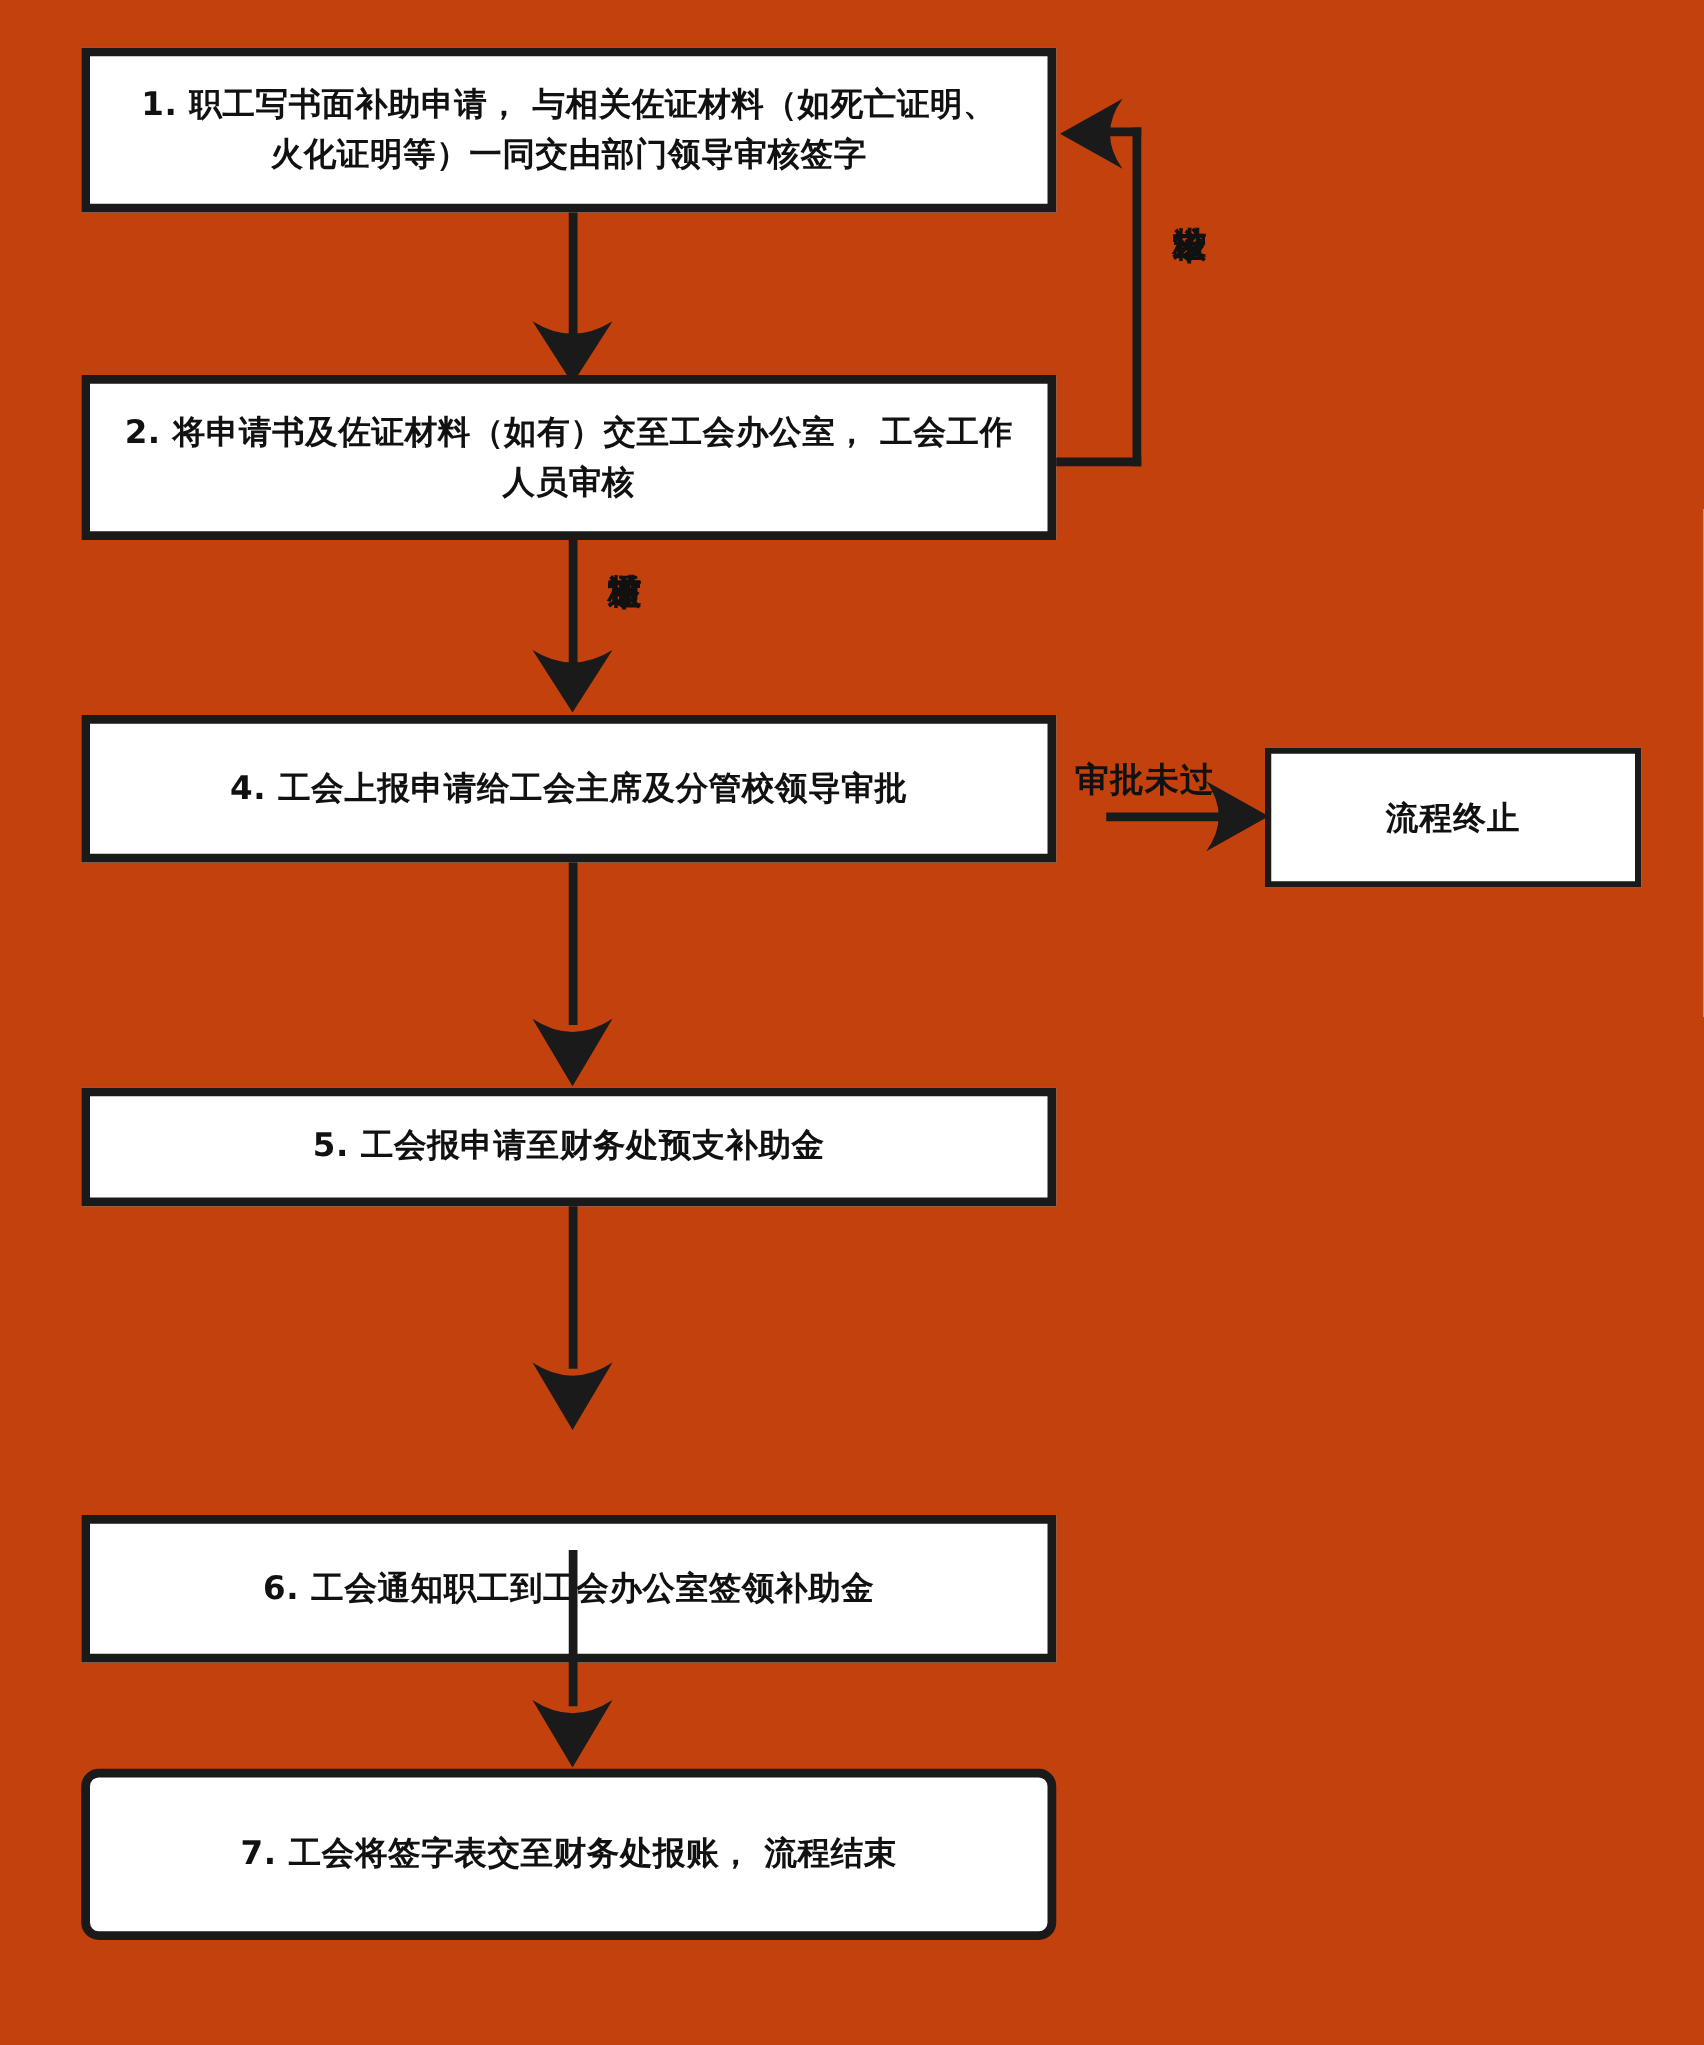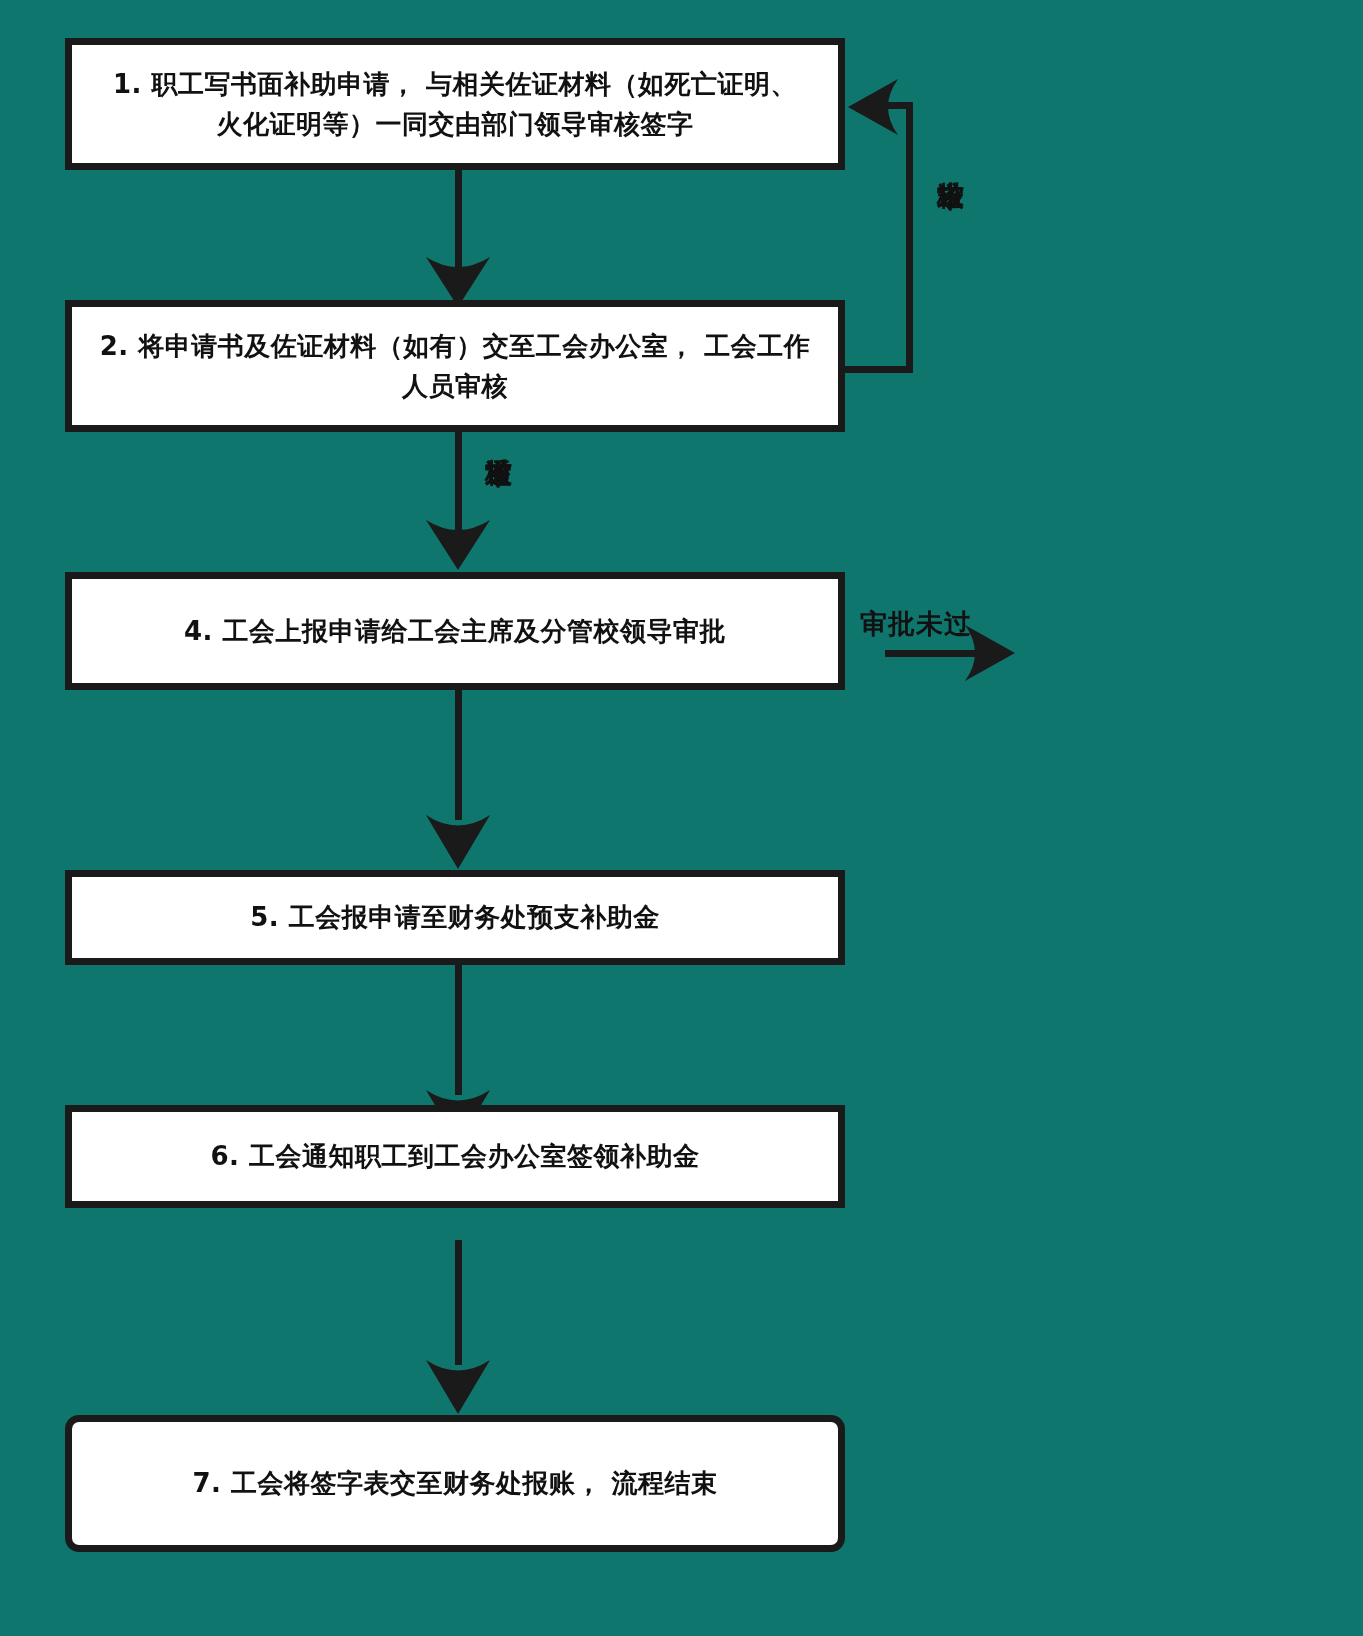--- a/index.html
+++ b/index.html
@@ -9,21 +9,21 @@
     background: #ffffff;
   }
   body {
     font-family: "DejaVu Sans", "Liberation Sans", sans-serif;
     color: #1a1a1a;
   }
   #canvas {
     position: relative;
     width: 1363px;
     height: 1636px;
-    background: #0f766e;
+    background: #c2410c;
     overflow: hidden;
   }
   
   .pbox {
     position: absolute;
     box-sizing: border-box;
     border: 7px solid #1a1a1a;
     background: #ffffff;
     display: flex;
     align-items: center;
@@ -130,36 +130,39 @@
   <div class="pbox" style="left:65px; top:572px; width:780px; height:118px;">
     <div class="plabel">4. 工会上报申请给工会主席及分管校领导审批</div>
   </div>
 
   <div class="hline" style="left:885px; top:650px; width:105px;"></div>
   <svg class="arrow-svg" style="left:963px; top:623px;" width="52" height="60" viewBox="0 0 52 60">
     <path d="M52 30 L2 2 Q22 30 2 58 Z" fill="#1a1a1a"></path>
   </svg>
   <div class="hlabel" style="left:860px; top:606px;">审批未过</div>
 
+  <div class="tbox" style="left:1012px; top:598px; width:301px; height:112px;">
+    <div class="tlabel">流程终止</div>
+  </div>
 
   <div class="vline" style="left:455px; top:690px; height:130px;"></div>
   <svg class="arrow-svg" style="left:423px; top:813px;" width="70" height="56" viewBox="0 0 70 56">
     <path d="M35 56 L3 2 Q35 23 67 2 Z" fill="#1a1a1a"></path>
   </svg>
 
   <div class="pbox" style="left:65px; top:870px; width:780px; height:95px;">
     <div class="plabel">5. 工会报申请至财务处预支补助金</div>
   </div>
 
   <div class="vline" style="left:455px; top:965px; height:130px;"></div>
   <svg class="arrow-svg" style="left:423px; top:1088px;" width="70" height="56" viewBox="0 0 70 56">
     <path d="M35 56 L3 2 Q35 23 67 2 Z" fill="#1a1a1a"></path>
   </svg>
 
-  <div class="pbox" style="left:65px; top:1105px; width:780px; height:103px;">
+  <div class="pbox" style="left:65px; top:1212px; width:780px; height:118px;">
     <div class="plabel">6. 工会通知职工到工会办公室签领补助金</div>
   </div>
 
   <div class="vline" style="left:455px; top:1240px; height:125px;"></div>
   <svg class="arrow-svg" style="left:423px; top:1358px;" width="70" height="56" viewBox="0 0 70 56">
     <path d="M35 56 L3 2 Q35 23 67 2 Z" fill="#1a1a1a"></path>
   </svg>
 
   <div class="pbox" style="left:65px; top:1415px; width:780px; height:137px;border-radius:14px;">
     <div class="plabel">7. 工会将签字表交至财务处报账， 流程结束</div>

